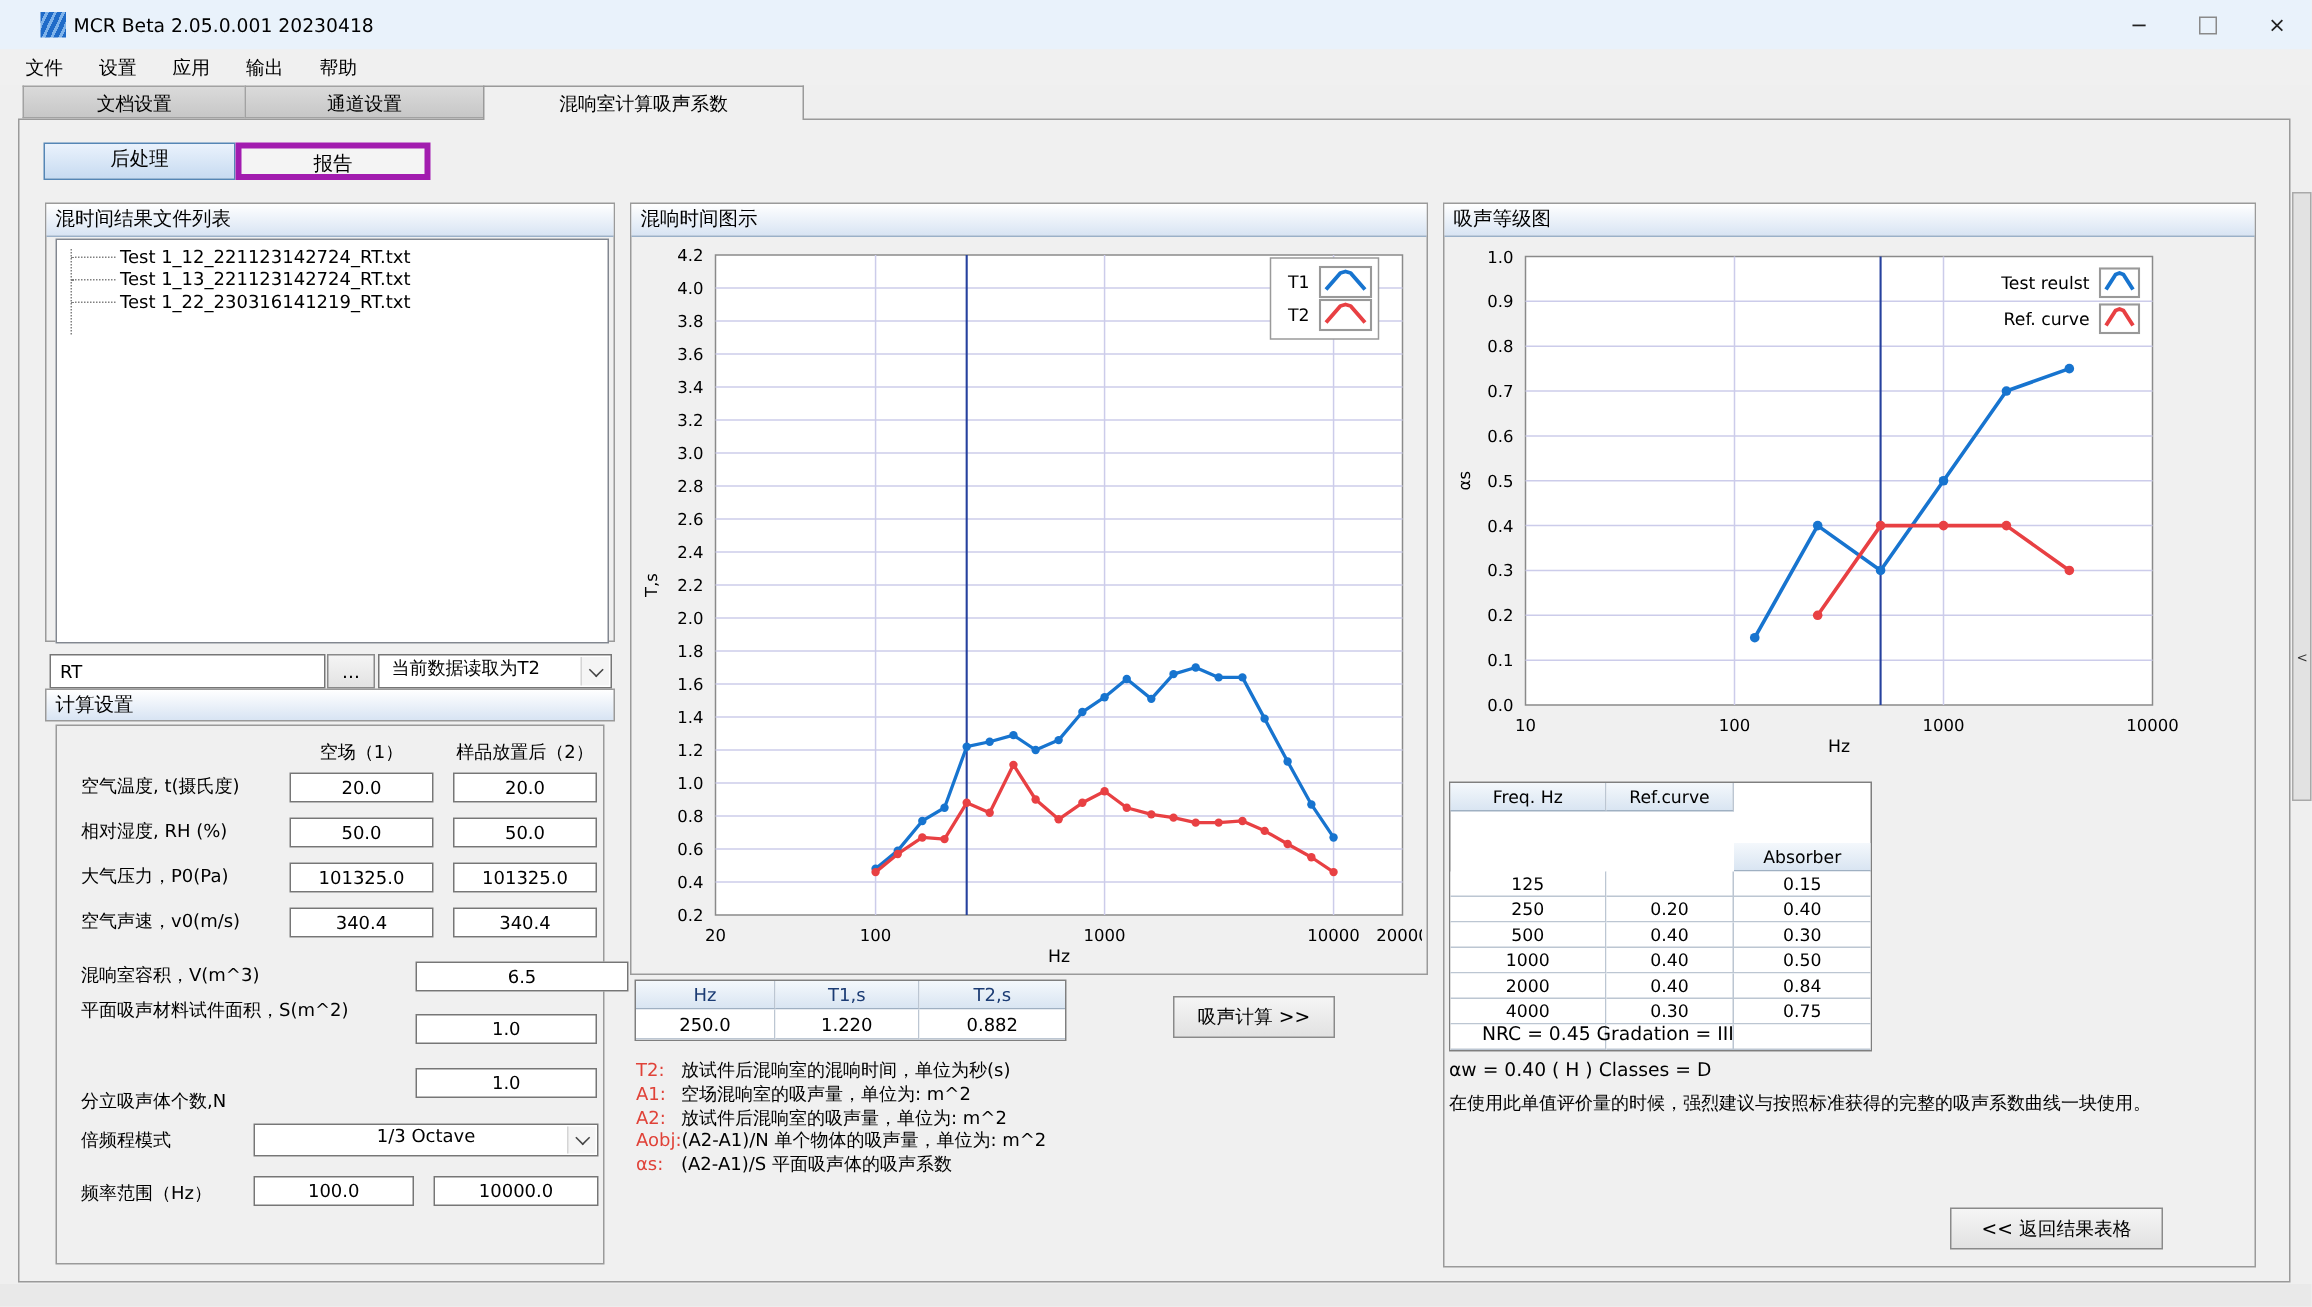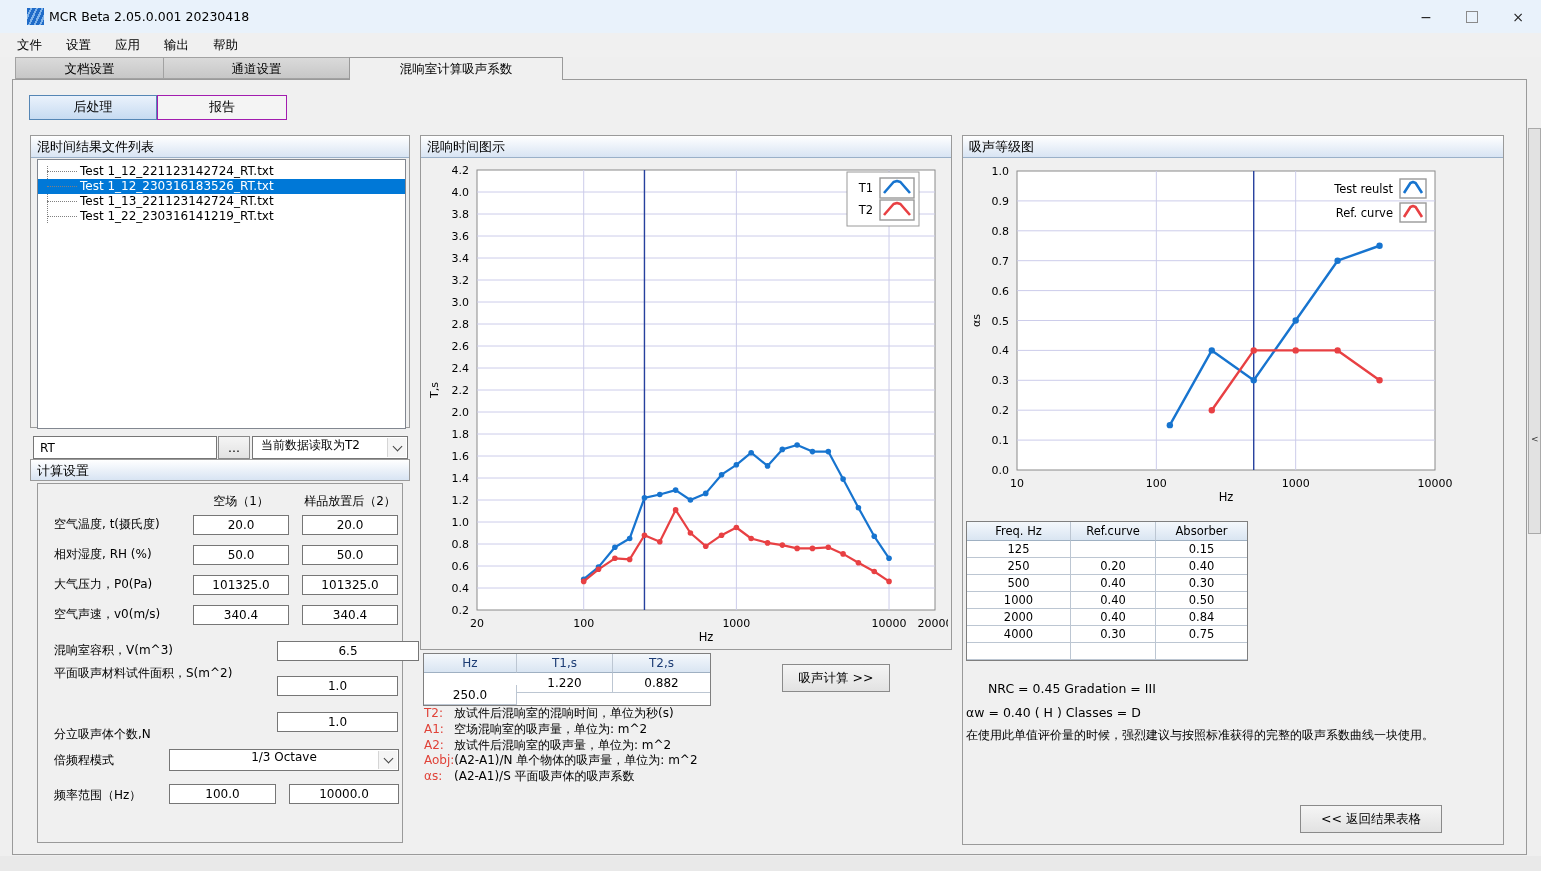--- a/index.html
+++ b/index.html
@@ -20,21 +20,21 @@
   #tabbar{left:0;top:57px;width:1541px;height:23px;display:flex;align-items:flex-start;padding-left:15px}
   .tab{height:22px;line-height:22px;text-align:center;font-size:12.5px;box-sizing:border-box;
        background:linear-gradient(#dadada,#c7c7c7);border:1px solid #a2a2a2;border-right:none}
   .tab.last{border-right:1px solid #a2a2a2}
   .tab.active{height:23px;background:#f0f0f0;border:1px solid #9a9a9a;border-bottom:none;position:relative;z-index:5}
   #mainpanel{left:12px;top:79px;width:1515px;height:776px;border:1px solid #9a9a9a;background:#f0f0f0}
   #bottomstrip{left:0;top:856px;width:1541px;height:15px;background:#e9e9e9}
   
   .subtab{font-size:13px;text-align:center;line-height:22px}
   #subtab-post{left:29px;top:95px;width:128px;height:25px;background:linear-gradient(#eaf2fc,#c7dbf1);border:1px solid #5586b5}
-  #subtab-report{left:157px;top:95px;width:130px;height:25px;background:#f4f4f4;border:1px solid #a21caf}
+  #subtab-report{left:157px;top:95px;width:130px;height:25px;background:#f4f4f4;border:4px solid #a21caf}
   
   .groupbox{border:1px solid #9a9a9a;background:#f0f0f0}
   .group-header{height:22px;line-height:22px;background:linear-gradient(#ffffff,#d8e4f3);
                 border-bottom:1px solid #9ab0c8;padding-left:6px;font-size:13px;box-sizing:border-box}
   #group-files{left:30px;top:135px;width:380px;height:293px}
   #calc-header{left:30px;top:459px;width:380px;height:22px;border:1px solid #9a9a9a}
   #calcbox{left:37px;top:483px;width:366px;height:360px;border:1px solid #9a9a9a;background:#f0f0f0}
   #group-rt{left:420px;top:135px;width:532px;height:515px}
   #group-abs{left:962px;top:135px;width:542px;height:710px}
   
@@ -118,35 +118,34 @@
 
 <div class="abs" id="menubar">
     <div class="menu-item">文件</div>
     <div class="menu-item">设置</div>
     <div class="menu-item">应用</div>
     <div class="menu-item">输出</div>
     <div class="menu-item">帮助</div>
   </div>
 <div class="abs" id="tabbar">
     <div class="tab" style="width: 148px;">文档设置</div>
-    <div class="tab" style="width: 186px;">通道设置</div>
+    <div class="tab" style="width: 159px;">通道设置</div>
     <div class="tab active last" style="width: 214px;">混响室计算吸声系数</div>
   </div>
 <div class="abs" id="mainpanel"></div>
 <div class="abs" id="bottomstrip"></div>
 
 <div class="abs subtab" id="subtab-post">后处理</div>
 <div class="abs subtab" id="subtab-report">报告</div>
 
 <div class="abs groupbox" id="group-files">
   <div class="group-header">混时间结果文件列表</div>
   <div id="listbox">
       <div class="tree-vline"></div>
       <div class="list-item first"><span class="tree"></span><span>Test 1_12_221123142724_RT.txt</span></div>
-      <div class="list-item selected"><span class="tree"></span><span>Test 1_12_230316183526_RT.txt</span></div>
       <div class="list-item"><span class="tree"></span><span>Test 1_13_221123142724_RT.txt</span></div>
       <div class="list-item"><span class="tree"></span><span>Test 1_22_230316141219_RT.txt</span></div>
     </div>
 </div>
 
 <div class="tb left abs" id="rt-input">
     <span>RT</span>
   </div>
 <div class="btn" id="rt-browse">...</div>
 <div class="combo" id="rt-combo">
@@ -295,21 +294,21 @@
     <text x="14" y="232" text-anchor="middle" font-size="11" transform="rotate(-90 14 232)">T,s</text>
   </svg>
 
 <div class="dtable" id="rt-table">
     <div class="trow">
       <div class="cell hcell" style="width: 93px;">Hz</div>
       <div class="cell hcell" style="width: 96px;">T1,s</div>
       <div class="cell hcell lastcol" style="width: 97px;">T2,s</div>
     </div>
     <div class="trow">
-      <div class="cell" style="width: 93px; margin-top: 12px;">250.0</div>
+      <div class="cell" style="width: 93px;">250.0</div>
       <div class="cell" style="width: 96px;">1.220</div>
       <div class="cell lastcol" style="width: 97px;">0.882</div>
     </div>
   </div>
 <div class="btn" id="calc-btn">吸声计算 &gt;&gt;</div>
 <div class="abs" id="rt-notes">
     <div class="note-row"><span class="note-tag">T2:</span><span>放试件后混响室的混响时间，单位为秒(s)</span></div>
     <div class="note-row"><span class="note-tag">A1:</span><span>空场混响室的吸声量，单位为: m^2</span></div>
     <div class="note-row"><span class="note-tag">A2:</span><span>放试件后混响室的吸声量，单位为: m^2</span></div>
     <div class="note-row"><span class="note-tag">Aobj:</span><span>(A2-A1)/N 单个物体的吸声量，单位为: m^2</span></div>
@@ -368,21 +367,21 @@
     <polyline points="438,57 444.4,47 447,46 449.6,47 456,57" fill="none" stroke="#e84043" stroke-width="2.6" stroke-linejoin="round"></polyline>
     <text x="427" y="56.5" text-anchor="end" font-size="11.5">Ref. curve</text>
     <text x="260" y="341" text-anchor="middle" font-size="11.5">Hz</text>
     <text x="14" y="160.5" text-anchor="middle" font-size="11" transform="rotate(-90 14 160.5)">αs</text>
   </svg>
 
 <div class="dtable" id="abs-table">
     <div class="trow">
       <div class="cell hcell" style="width: 104px;">Freq. Hz</div>
       <div class="cell hcell" style="width: 85px;">Ref.curve</div>
-      <div class="cell hcell lastcol" style="width: 91px;">Absorber</div>
+      <div class="cell hcell lastcol" style="width: 91px; margin-top: 40px;">Absorber</div>
     </div>
     <div class="trow">
       <div class="cell" style="width: 104px;">125</div>
       <div class="cell" style="width: 85px;"></div>
       <div class="cell lastcol" style="width: 91px;">0.15</div>
     </div>
     <div class="trow">
       <div class="cell" style="width: 104px;">250</div>
       <div class="cell" style="width: 85px;">0.20</div>
       <div class="cell lastcol" style="width: 91px;">0.40</div>

